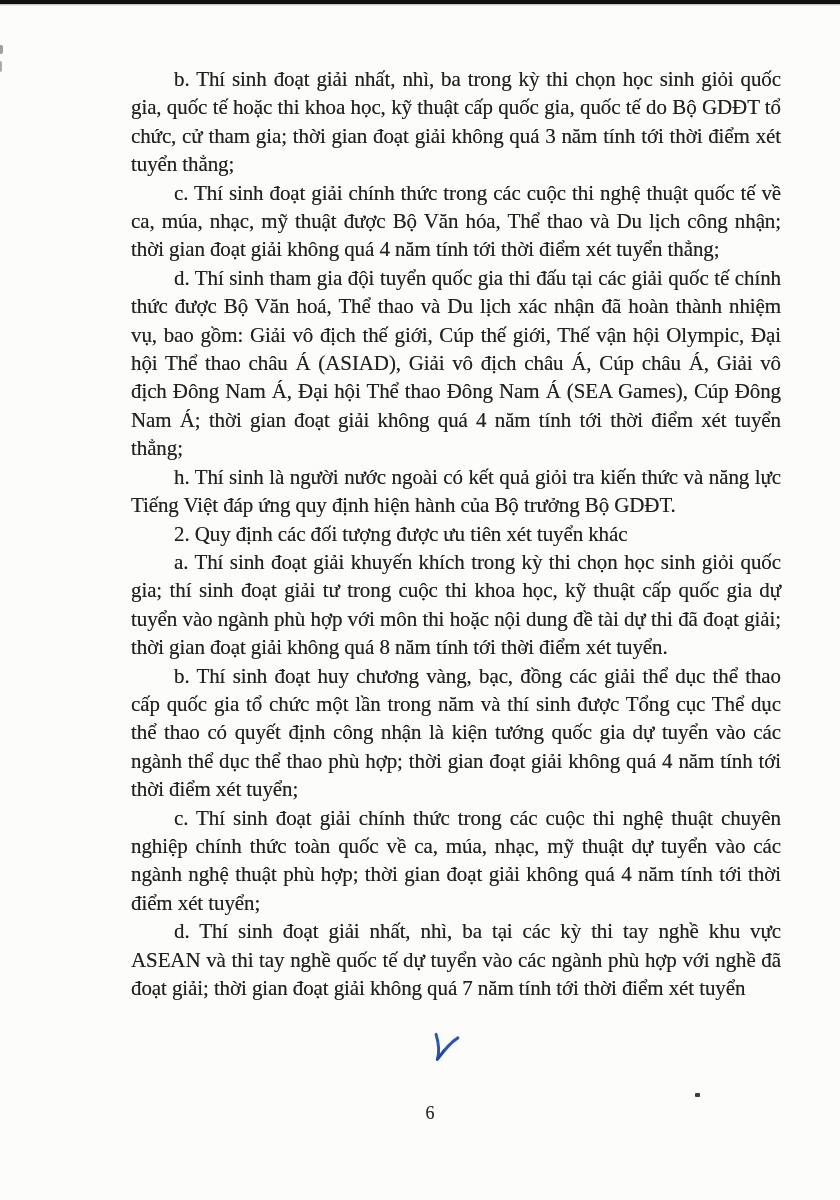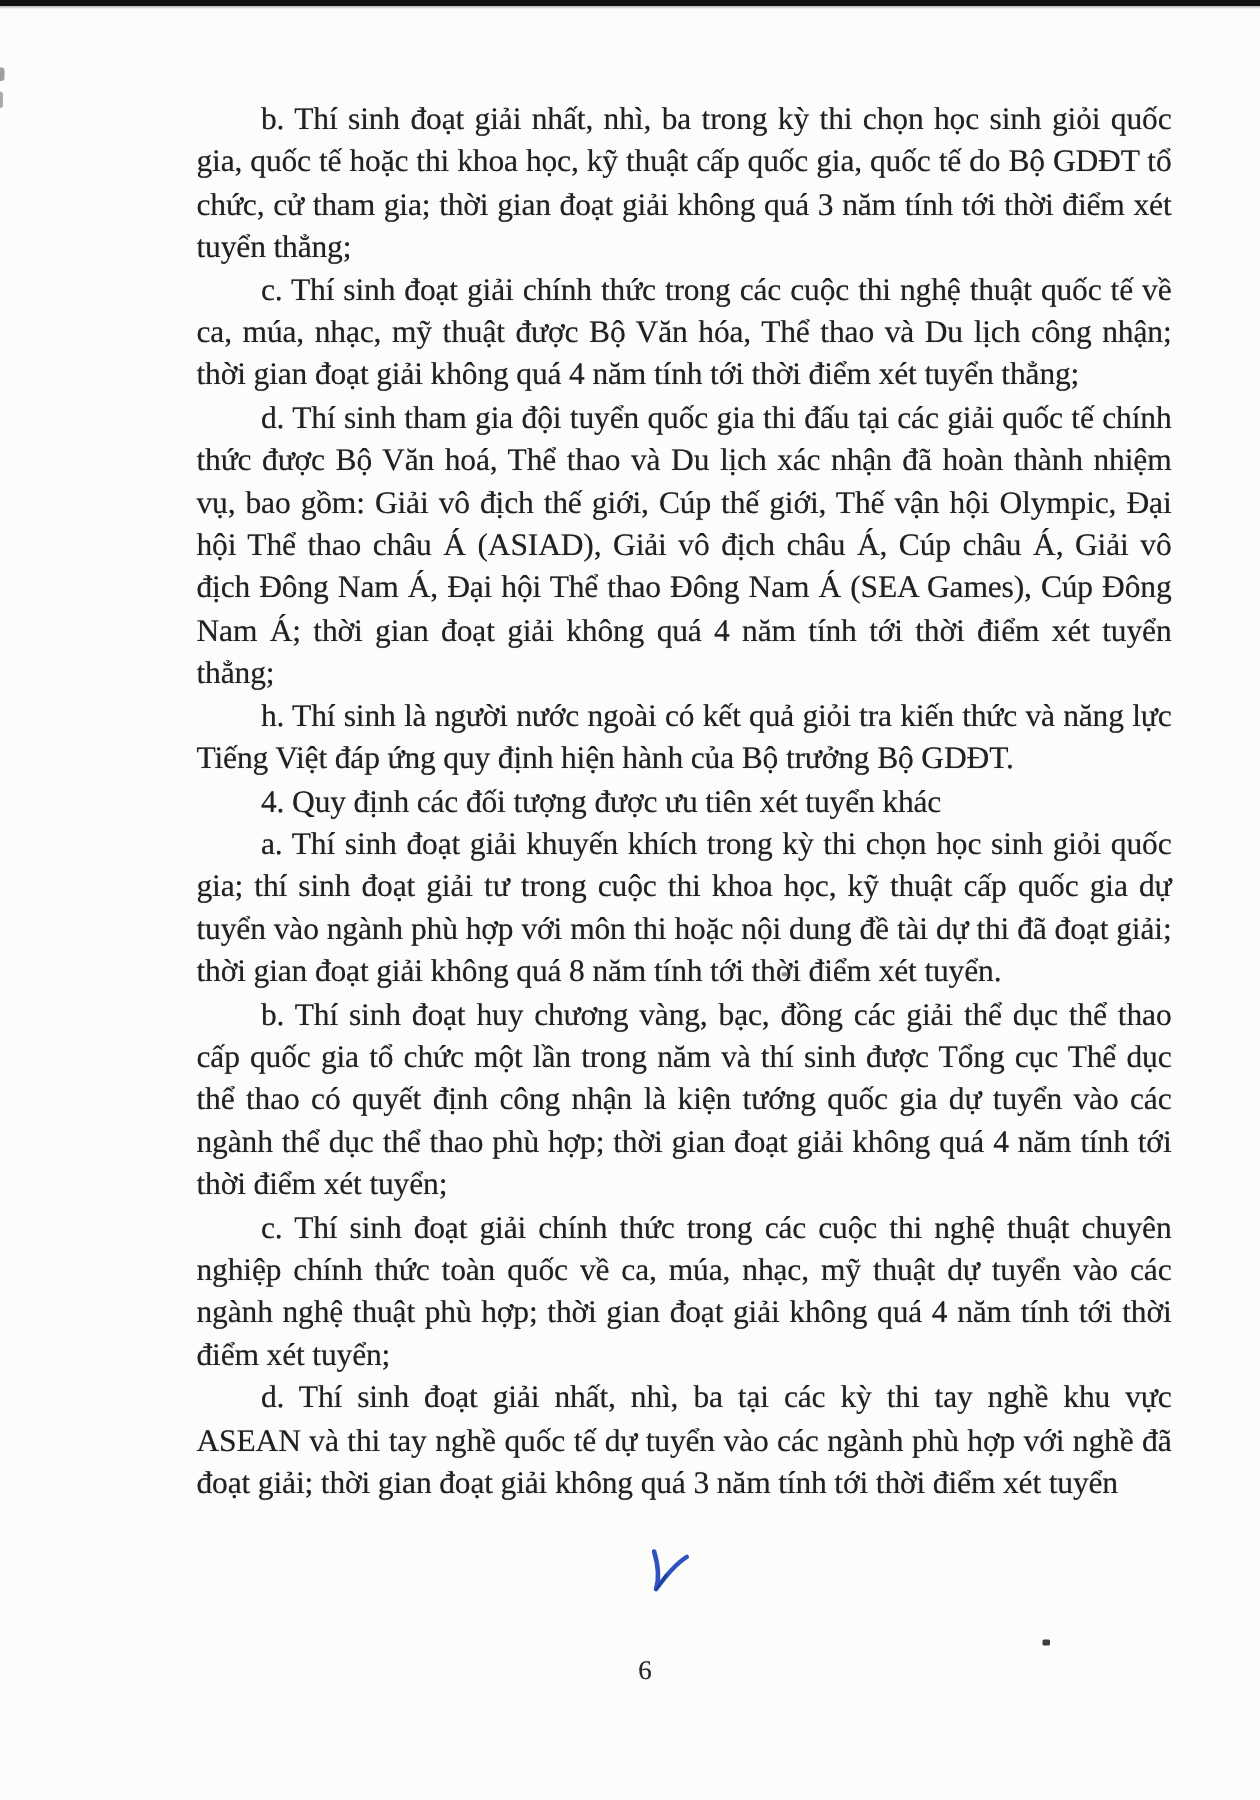--- a/index.html
+++ b/index.html
@@ -104,25 +104,25 @@
 
   <div class="scan-top-edge"></div>
   <div class="speck edge-nub-1"></div>
   <div class="speck edge-nub-2"></div>
 
   <div class="textblock">
     <p>b. Thí sinh đoạt giải nhất, nhì, ba trong kỳ thi chọn học sinh giỏi quốc gia, quốc tế hoặc thi khoa học, kỹ thuật cấp quốc gia, quốc tế do Bộ GDĐT tổ chức, cử tham gia; thời gian đoạt giải không quá 3 năm tính tới thời điểm xét tuyển thẳng;</p>
     <p>c. Thí sinh đoạt giải chính thức trong các cuộc thi nghệ thuật quốc tế về ca, múa, nhạc, mỹ thuật được Bộ Văn hóa, Thể thao và Du lịch công nhận; thời gian đoạt giải không quá 4 năm tính tới thời điểm xét tuyển thẳng;</p>
     <p>d. Thí sinh tham gia đội tuyển quốc gia thi đấu tại các giải quốc tế chính thức được Bộ Văn hoá, Thể thao và Du lịch xác nhận đã hoàn thành nhiệm vụ, bao gồm: Giải vô địch thế giới, Cúp thế giới, Thế vận hội Olympic, Đại hội Thể thao châu Á (ASIAD), Giải vô địch châu Á, Cúp châu Á, Giải vô địch Đông Nam Á, Đại hội Thể thao Đông Nam Á (SEA Games), Cúp Đông Nam Á; thời gian đoạt giải không quá 4 năm tính tới thời điểm xét tuyển thẳng;</p>
     <p>h. Thí sinh là người nước ngoài có kết quả giỏi tra kiến thức và năng lực Tiếng Việt đáp ứng quy định hiện hành của Bộ trưởng Bộ GDĐT.</p>
-    <p>4. Quy định các đối tượng được ưu tiên xét tuyển khác</p>
+    <p>2. Quy định các đối tượng được ưu tiên xét tuyển khác</p>
     <p>a. Thí sinh đoạt giải khuyến khích trong kỳ thi chọn học sinh giỏi quốc gia; thí sinh đoạt giải tư trong cuộc thi khoa học, kỹ thuật cấp quốc gia dự tuyển vào ngành phù hợp với môn thi hoặc nội dung đề tài dự thi đã đoạt giải; thời gian đoạt giải không quá 8 năm tính tới thời điểm xét tuyển.</p>
     <p>b. Thí sinh đoạt huy chương vàng, bạc, đồng các giải thể dục thể thao cấp quốc gia tổ chức một lần trong năm và thí sinh được Tổng cục Thể dục thể thao có quyết định công nhận là kiện tướng quốc gia dự tuyển vào các ngành thể dục thể thao phù hợp; thời gian đoạt giải không quá 4 năm tính tới thời điểm xét tuyển;</p>
     <p>c. Thí sinh đoạt giải chính thức trong các cuộc thi nghệ thuật chuyên nghiệp chính thức toàn quốc về ca, múa, nhạc, mỹ thuật dự tuyển vào các ngành nghệ thuật phù hợp; thời gian đoạt giải không quá 4 năm tính tới thời điểm xét tuyển;</p>
-    <p>d. Thí sinh đoạt giải nhất, nhì, ba tại các kỳ thi tay nghề khu vực ASEAN và thi tay nghề quốc tế dự tuyển vào các ngành phù hợp với nghề đã đoạt giải; thời gian đoạt giải không quá 3 năm tính tới thời điểm xét tuyển</p>
+    <p>d. Thí sinh đoạt giải nhất, nhì, ba tại các kỳ thi tay nghề khu vực ASEAN và thi tay nghề quốc tế dự tuyển vào các ngành phù hợp với nghề đã đoạt giải; thời gian đoạt giải không quá 7 năm tính tới thời điểm xét tuyển</p>
   </div>
 
   <svg class="pen-mark" viewBox="0 0 30 34">
     <path d="M5 2 C 8 10, 10 19, 8 27 C 13 19, 20 9, 27 4" fill="none" stroke="#2d53c0" stroke-width="3" stroke-linecap="round" stroke-linejoin="round"></path>
     <path d="M8 27 C 11 23, 13 20, 14 17" fill="none" stroke="#1d3f9e" stroke-width="1.6" stroke-linecap="round"></path>
   </svg>
 
   <div class="speck speck-heading"></div>
   <div class="speck speck-footer"></div>
 

